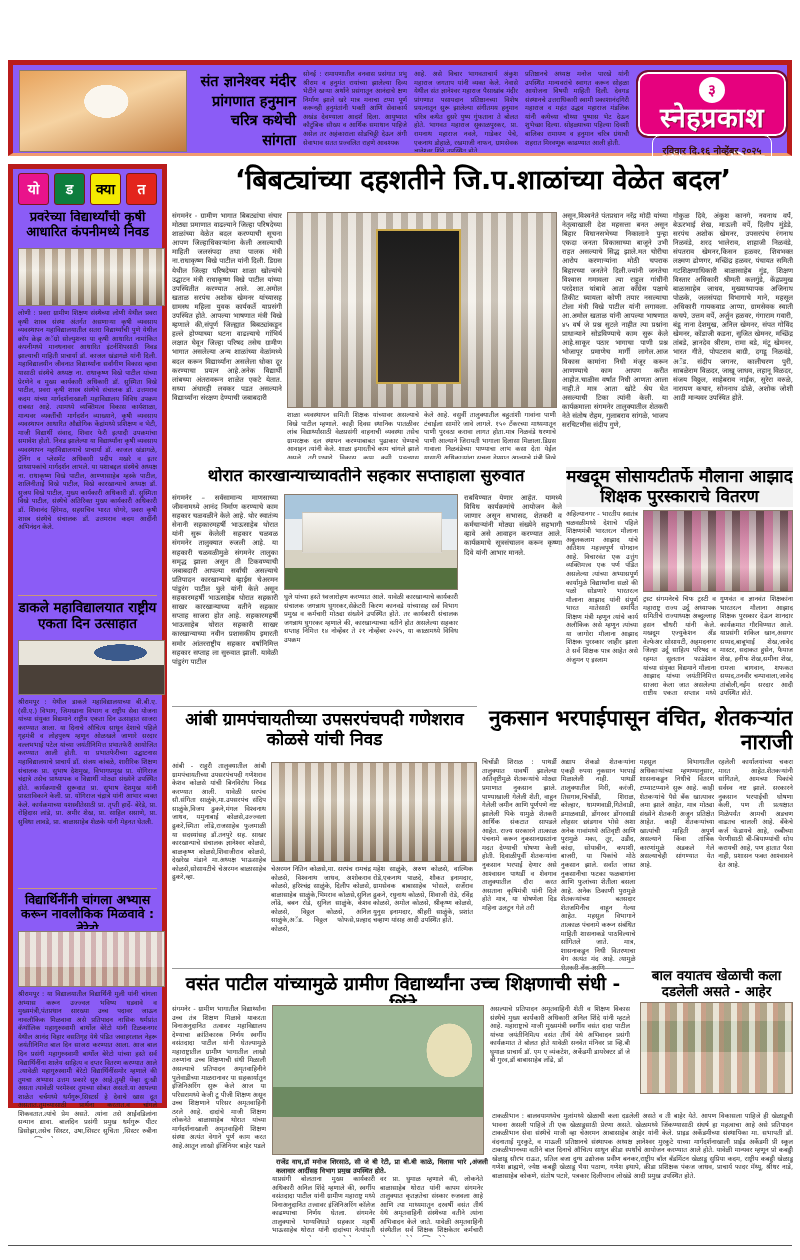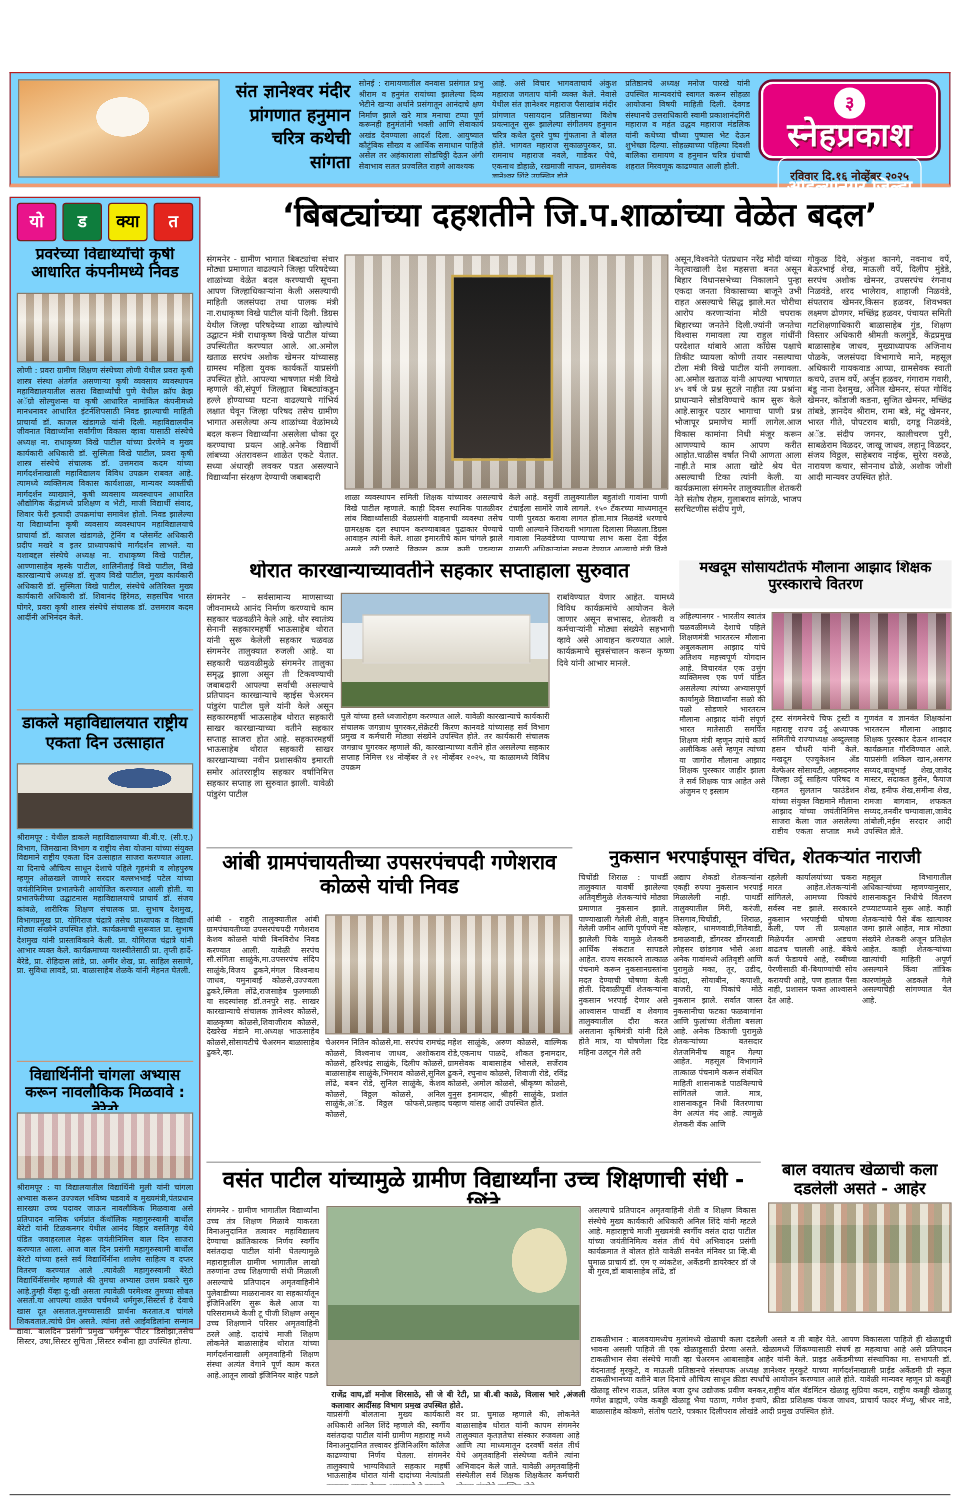--- a/index.html
+++ b/index.html
@@ -1,19 +1,19 @@
 <!DOCTYPE html>
 <html><head>
 <meta charset="utf-8">
 <style>
   html,body{margin:0;padding:0;background:#ffffff;}
   #page{position:relative;width:800px;height:1260px;background:#ffffff;
         font-family:"DejaVu Sans","Liberation Sans",sans-serif;overflow:hidden;}
   .abs{position:absolute;}
-  .creambox{background:#7dd3fc;border:1px solid #b91c1c;box-sizing:border-box;}
+  .creambox{background:#8b5cf6;border:5px solid #b91c1c;box-sizing:border-box;}
   .btxt{font-size:7px;line-height:1.3;text-align:justify;color:#1c1c1c;overflow:hidden;}
   .btxt-s{font-size:6.6px;line-height:1.3;text-align:justify;color:#1c1c1c;overflow:hidden;}
   .hl{font-weight:800;color:#000;text-align:center;line-height:1.15;overflow:hidden;}
   .photo{box-sizing:border-box;border:1px solid #8a7a6a;position:relative;overflow:hidden;}
   .ph-people{background:
       repeating-linear-gradient(90deg, rgba(255,255,255,.5) 0 7px, rgba(120,95,70,.28) 7px 13px),
       linear-gradient(180deg,#cbb9a4 0%,#e9e2d4 38%,#c9bda9 62%,#84735f 100%);}
   .ph-hanuman{background:
       radial-gradient(ellipse 22% 34% at 52% 38%, #faf6ee 0 60%, rgba(0,0,0,0) 61%),
       linear-gradient(160deg,#e8a35c 0%,#f6d3a2 45%,#c07a3e 100%);}
@@ -118,21 +118,21 @@
     <div class="btxt" style="width:106px;height:204px;flex:none;">संगमनेर – सर्वसामान्य माणसाच्या जीवनामध्ये आनंद निर्माण करण्याचे काम सहकार चळवळीने केले आहे. थोर स्वातंत्र्य सेनानी सहकारमहर्षी भाऊसाहेब थोरात यांनी सुरू केलेली सहकार चळवळ संगमनेर तालुक्यात रुजली आहे. या सहकारी चळवळीमुळे संगमनेर तालुका समृद्ध झाला असून ती टिकवण्याची जबाबदारी आपल्या सर्वांची असल्याचे प्रतिपादन कारखान्याचे व्हाईस चेअरमन पांडुरंग पाटील घुले यांनी केले असून सहकारमहर्षी भाऊसाहेब थोरात सहकारी साखर कारखान्याच्या वतीने सहकार सप्ताह साजरा होत आहे. सहकारमहर्षी भाऊसाहेब थोरात सहकारी साखर कारखान्याच्या नवीन प्रशासकीय इमारती समोर आंतरराष्ट्रीय सहकार वर्षानिमित्त सहकार सप्ताह ला सुरुवात झाली. यावेळी पांडुरंग पाटील</div>
     <div style="width:174px;flex:none;">
       <div class="photo ph-building" style="width:174px;height:96px;">
         <div class="bldg-inner"></div>
       </div>
       <div class="btxt-s" style="height:104px;margin-top:3px;">घुले यांच्या हस्ते ध्वजारोहण करण्यात आले. यावेळी कारखान्याचे कार्यकारी संचालक जगन्नाथ घुगरकर,सेक्रेटरी किरण कानवडे यांच्यासह सर्व विभाग प्रमुख व कर्मचारी मोठ्या संख्येने उपस्थित होते. तर कार्यकारी संचालक जगन्नाथ घुगरकर म्हणाले की, कारखान्याच्या वतीने होत असलेल्या सहकार सप्ताह निमित्त १४ नोव्हेंबर ते २१ नोव्हेंबर २०२५, या काळामध्ये विविध उपक्रम</div>
     </div>
     <div class="btxt" style="width:98px;height:204px;flex:none;">राबविण्यात येणार आहेत. यामध्ये विविध कार्यक्रमांचे आयोजन केले जाणार असून सभासद, शेतकरी व कर्मचाऱ्यांनी मोठ्या संख्येने सहभागी व्हावे असे आवाहन करण्यात आले. कार्यक्रमाचे सूत्रसंचालन करून कृष्णा दिवे यांनी आभार मानले.</div>
   </div>
 
-  <div class="abs hl" style="left:566px;top:467px;width:227px;height:40px;font-size:12px;background:#f2f2f2;">मखदूम सोसायटीतर्फे मौलाना आझाद शिक्षक पुरस्काराचे वितरण</div>
+  <div class="abs hl" style="left:566px;top:467px;width:227px;height:40px;font-size:17px;background:#f2f2f2;">मखदूम सोसायटीतर्फे मौलाना आझाद शिक्षक पुरस्काराचे वितरण</div>
   <div class="abs" style="left:566px;top:510px;width:227px;height:188px;display:flex;gap:5px;">
     <div class="btxt-s" style="width:72px;height:188px;flex:none;">अहिल्यानगर - भारतीय स्वातंत्र चळवळीमध्ये देशाचे पहिले शिक्षणमंत्री भारतरत्न मौलाना अबुलकलाम आझाद यांचे अतिशय महत्त्वपूर्ण योगदान आहे. विचारवंत एक उत्तुंग व्यक्तिमत्त्व एक पर्ण पंडित असलेल्या त्यांच्या अभ्यासपूर्ण कार्यामुळे विद्यार्थ्यांना सळो की पळो सोडणारे भारतरत्न मौलाना आझाद यांनी संपूर्ण भारत मातेसाठी समर्पित शिक्षण मंत्री म्हणून त्यांचे कार्य अलौकिक असे म्हणून त्यांच्या या जागोरा मौलाना आझाद शिक्षक पुरस्कार जाहीर झाला ते सर्व शिक्षक पात्र आहेत असे अंजुमन ए इस्लाम</div>
     <div style="width:150px;flex:none;">
       <div class="photo ph-stage" style="width:150px;height:82px;"></div>
       <div style="display:flex;gap:4px;margin-top:3px;">
         <div class="btxt-s" style="width:73px;height:100px;">ट्रस्ट संगमनेरचे चिफ ट्रस्टी व महाराष्ट्र राज्य उर्दू अध्यापक समितीचे राज्याध्यक्ष अब्दुल्लाह हसन चौधरी यांनी केले. मखदूम एज्युकेशन अँड वेल्फेअर सोसायटी, अहमदनगर जिल्हा उर्दू साहित्य परिषद व रहमत सुलतान फाउंडेशन यांच्या संयुक्त विद्यमाने मौलाना आझाद यांच्या जयंतीनिमित्त साजरा केला जात असलेल्या राष्ट्रीय एकता सप्ताह मध्ये जिल्ह्यातील १६</div>
         <div class="btxt-s" style="width:73px;height:100px;">गुणवंत व ज्ञानवंत शिक्षकांना भारतरत्न मौलाना आझाद शिक्षक पुरस्कार देऊन शानदार कार्यक्रमात गौरविण्यात आले. याप्रसंगी शकिल खान,असगर सय्यद,बाबूभाई शेख,जावेद मास्टर, सदाकत हुसेन, फैयाज शेख, हनीफ शेख,समीना शेख, रामजा बागवान, शफकत सय्यद,तनवीर चम्पावाला,जावेद तांबोली,नईम सरदार आदी उपस्थित होते.</div>
       </div>
     </div>
   </div>
@@ -143,26 +143,26 @@
     <div style="width:206px;flex:none;">
       <div class="photo ph-people" style="width:206px;height:100px;"></div>
       <div style="display:flex;gap:2px;margin-top:3px;">
         <div class="btxt-s" style="width:100px;height:92px;">चेअरमन नितिन कोळसे,मा. सरपंच रामचंद्र कोळसे, विश्वनाथ जाधव, अशोकराव कोळसे, हरिश्चंद्र साळुंके, दिलीप कोळसे, बाळासाहेब साळुंके,भिमराव कोळसे,सुनिल लोंढे, बबन रोडे, सुनिल साळुंके, केशव कोळसे, विठ्ठल कोळसे, अनिल साळुंके,अॅड. विठ्ठल फोफसे,प्रल्हाद कोळसे,</div>
         <div class="btxt-s" style="width:100px;height:92px;">महेश साळुंके, अरुण कोळसे, वाल्मिक रोडे,एकनाथ पाळदे, शौकत इनामदार, ग्रामसेवक बाबासाहेब भोसले, सर्जेराव ढुकने, रघुनाथ कोळसे, शिवाजी रोडे, रविंद्र कोळसे, अमोल कोळसे, श्रीकृष्ण कोळसे, युनुस इनामदार, श्रीहरी साळुंके, प्रशांत चव्हाण यांसह आदी उपस्थित होते.</div>
       </div>
     </div>
   </div>
 
   <div class="abs" style="left:482px;top:706px;width:311px;">
-    <div class="hl" style="font-size:15px;">नुकसान भरपाईपासून वंचित, शेतकऱ्यांत नाराजी</div>
+    <div class="hl" style="font-size:21px;text-align:right;">नुकसान भरपाईपासून वंचित, शेतकऱ्यांत नाराजी</div>
     <div style="display:flex;gap:4px;margin-top:4px;">
       <div class="btxt-s" style="width:75px;height:212px;">चिचोंडी शिराळ : पाथर्डी तालुक्यात यावर्षी झालेल्या अतिवृष्टीमुळे शेतकऱ्यांचे मोठ्या प्रमाणात नुकसान झाले. पाण्याखाली गेलेली शेती, वाहून गेलेली जमीन आणि पूर्णपणे नष्ट झालेली पिके यामुळे शेतकरी आर्थिक संकटात सापडले आहेत. राज्य सरकारने तात्काळ पंचनामे करून नुकसानग्रस्तांना मदत देण्याची घोषणा केली होती. दिवाळीपूर्वी शेतकऱ्यांना नुकसान भरपाई देणार असे आश्वासन पाथर्डी व शेवगाव तालुक्यातील दौरा करत असताना कृषिमंत्री यांनी दिले होते मात्र, या घोषणेला दिड महिना उलटून गेले तरी</div>
       <div class="btxt-s" style="width:75px;height:212px;">अद्याप शेकडो शेतकऱ्यांना एकही रुपया नुकसान भरपाई मिळालेली नाही. पाथर्डी तालुक्यातील मिरी, करंजी, तिसगाव,चिचोंडी, शिराळ, कोल्हार, धामणवाडी,गितेवाडी, डमाळवाडी, डोंगरवर डोंगरवाडी लोहसर छांडगाव भोसे अशा अनेक गावांमध्ये अतिवृष्टी आणि पुरामुळे मका, तूर, उडीद, कांदा, सोयाबीन, कपाशी, बाजरी, या पिकांचे मोठे नुकसान झाले. सर्वात जास्त नुकसानीचा फटका फळबागांना आणि फुलांच्या शेतीला बसला आहे. अनेक ठिकाणी पुरामुळे शेतकऱ्यांच्या बतसदार शेतजमिनीच वाहून गेल्या आहेत. महसूल विभागाने तात्काळ पंचनामे करून संबंधित माहिती शासनाकडे पाठविल्याचे सांगितले जाते. मात्र, शासनाकडून निधी वितरणाचा वेग अत्यंत मंद आहे. त्यामुळे शेतकरी बँक आणि</div>
+      <div class="btxt-s" style="width:75px;height:212px;">महसूल विभागातील अधिकाऱ्यांच्या म्हणण्यानुसार, शासनाकडून निधीचे वितरण टप्प्याटप्प्याने सुरू आहे. काही शेतकऱ्यांचे पैसे बँक खात्यावर जमा झाले आहेत, मात्र मोठ्या संख्येने शेतकरी अजून प्रतिक्षेत आहेत. काही शेतकऱ्यांच्या खात्यांची माहिती अपूर्ण असल्याने किंवा तांत्रिक कारणांमुळे अडकले गेले असल्याचेही सांगण्यात येत आहे.</div>
       <div class="btxt-s" style="width:75px;height:212px;">रहलेली कार्यालयांच्या चकरा मारत आहेत.शेतकऱ्यांनी सांगितले, आमच्या पिकांचे सर्वस्व नष्ट झाले. सरकारने नुकसान भरपाईची घोषणा केली, पण ती प्रत्यक्षात मिळेपर्यंत आमची अडचण वाढतच चालली आहे. बँकेचे कर्ज फेडायचे आहे, रब्बीच्या पेरणीसाठी बी-बियाण्यांची सोय करायची आहे, पण हातात पैसा नाही, प्रशासन फक्त आश्वासने देत आहे.</div>
-      <div class="btxt-s" style="width:75px;height:212px;">महसूल विभागातील अधिकाऱ्यांच्या म्हणण्यानुसार, शासनाकडून निधीचे वितरण टप्प्याटप्प्याने सुरू आहे. काही शेतकऱ्यांचे पैसे बँक खात्यावर जमा झाले आहेत, मात्र मोठ्या संख्येने शेतकरी अजून प्रतिक्षेत आहेत. काही शेतकऱ्यांच्या खात्यांची माहिती अपूर्ण असल्याने किंवा तांत्रिक कारणांमुळे अडकले गेले असल्याचेही सांगण्यात येत आहे.</div>
     </div>
   </div>
 
   <div class="abs hl" style="left:172px;top:968px;width:462px;height:30px;font-size:18.5px;border-top:1px solid #999;padding-top:4px;">वसंत पाटील यांच्यामुळे ग्रामीण विद्यार्थ्यांना उच्च शिक्षणाची संधी - शिंदे</div>
   <div class="abs btxt-s" style="left:172px;top:1005px;width:94px;height:232px;">संगमनेर - ग्रामीण भागातील विद्यार्थ्यांना उच्च तंत्र शिक्षण मिळावे याकरता विनाअनुदानित तत्वावर महाविद्यालय देण्याचा क्रांतिकारक निर्णय स्वर्गीय वसंतदादा पाटील यांनी घेतल्यामुळे महाराष्ट्रातील ग्रामीण भागातील लाखो तरुणांना उच्च शिक्षणाची संधी मिळाली असल्याचे प्रतिपादन अमृतवाहिनीने पुलेवाडीच्या माळरानावर या सहकार्यातून इंजिनिअरिंग सुरू केले आज या परिसरामध्ये केजी टू पीजी शिक्षण असून उच्च शिक्षणाने परिसर अमृतवाहिनी ठरले आहे. दादांचे माजी शिक्षण लोकनेते बाळासाहेब थोरात यांच्या मार्गदर्शनाखाली अमृतवाहिनी शिक्षण संस्था अत्यंत वेगाने पूर्ण काम करत आहे.आतून लाखो इंजिनियर बाहेर पडले</div>
   <div class="abs photo ph-banner" style="left:272px;top:1005px;width:212px;height:150px;"></div>
   <div class="abs btxt-s" style="left:276px;top:1158px;width:212px;height:16px;font-weight:700;">राजेंद्र वाघ,डॉ मनोज शिरसाठे, सी जे बी रेटी, प्रा बी.बी काळे, विलास भारे ,अंजली कलावार आदींसह विभाग प्रमुख उपस्थित होते.</div>
   <div class="abs" style="left:272px;top:1175px;width:212px;height:62px;display:flex;gap:5px;">
     <div class="btxt-s" style="width:103px;height:62px;">याप्रसंगी बोलताना मुख्य कार्यकारी अधिकारी अनिल शिंदे म्हणाले की, स्वर्गीय वसंतदादा पाटील यांनी ग्रामीण महाराष्ट्र मध्ये विनाअनुदानित तत्त्वावर इंजिनिअरिंग कॉलेज काढण्याचा निर्णय घेतला. संगमनेर तालुक्याचे भाग्यविधाते सहकार महर्षी भाऊसाहेब थोरात यांनी दादांच्या नेत्यांप्रती कृतज्ञता व्यक्त केल्या असल्याचे ते म्हणाले.</div>
     <div class="btxt-s" style="width:103px;height:62px;">वर प्रा. घुमाळ म्हणाले की, लोकनेते बाळासाहेब थोरात यांनी कापम संगमनेर तालुक्यात कृतज्ञतेचा संस्कार रुजवला आहे आणि त्या माध्यमातून दरवर्षी वसंत तीर्थ येथे अमृतवाहिनी संस्थेच्या वतीने त्यांना अभिवादन केले जाते. यावेळी अमृतवाहिनी संस्थेतील सर्व शिक्षक शिक्षकेतर कर्मचारी मोठ्या संख्येने उपस्थित होते.</div>

